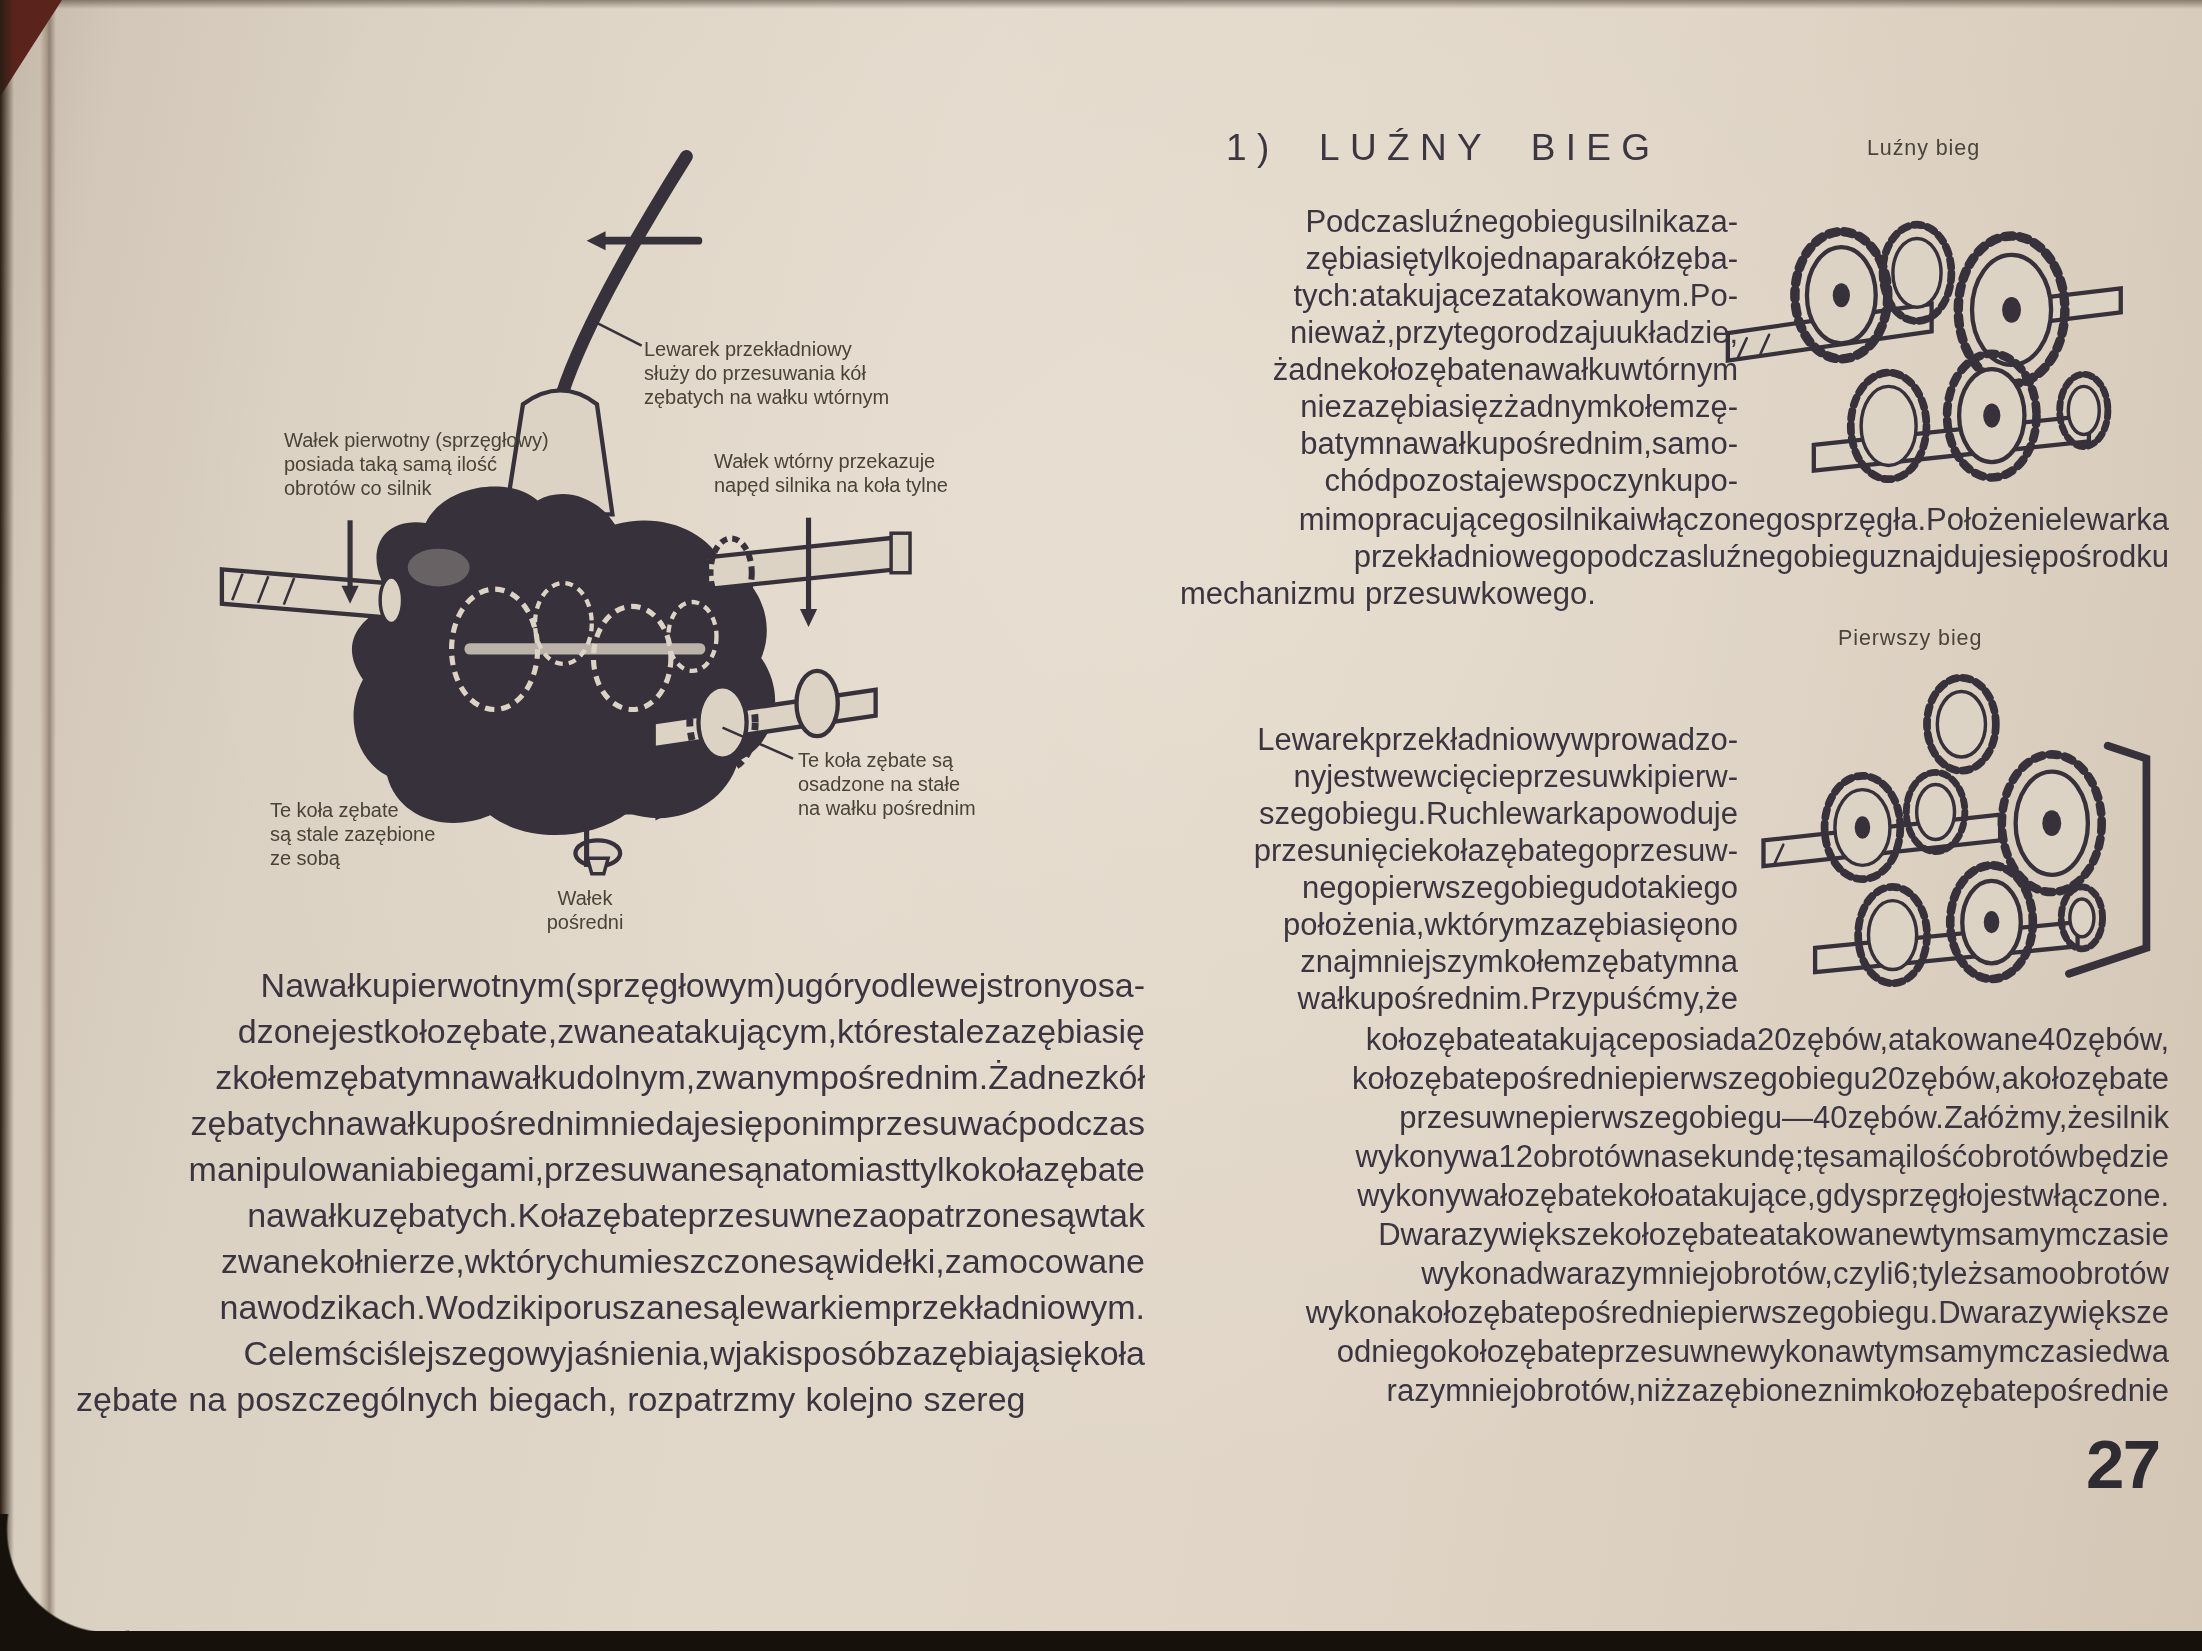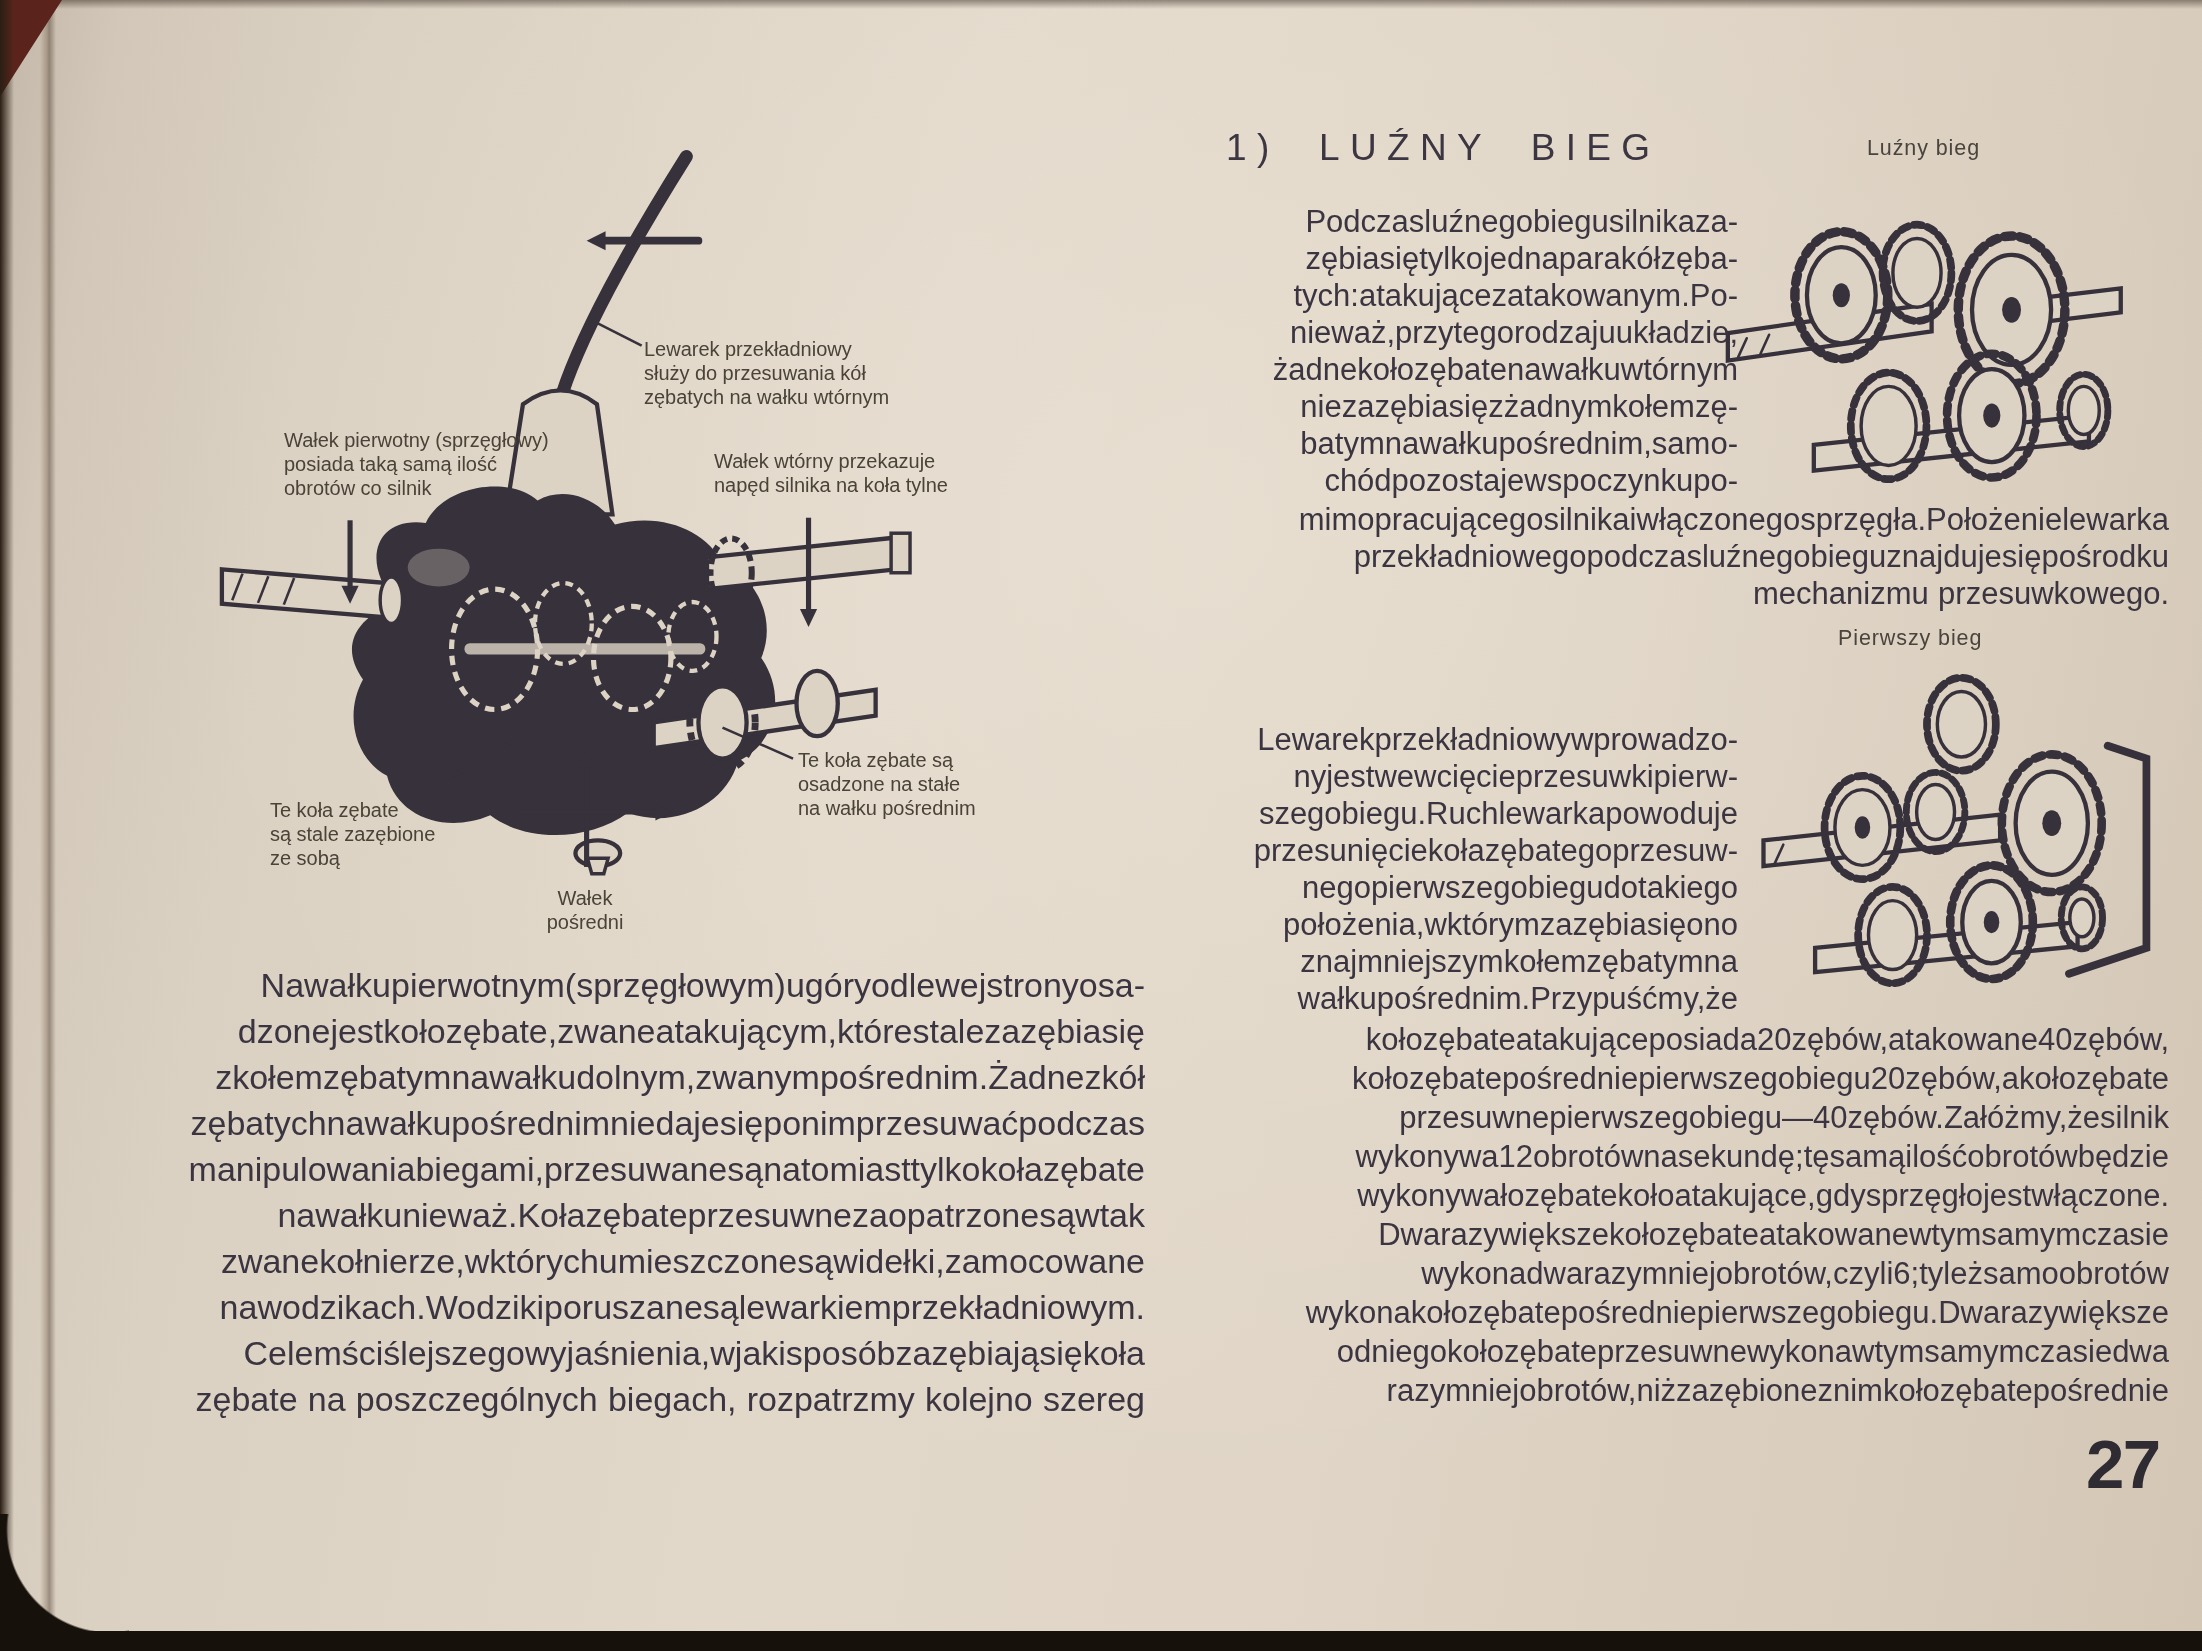--- a/index.html
+++ b/index.html
@@ -21,21 +21,21 @@
   .edge-top{position:absolute;left:0;top:0;right:0;height:8.6px;
     background:linear-gradient(rgba(40,28,18,.45),transparent);}
   .edge-bottom{position:absolute;left:0;right:0;bottom:0;height:20.6px;background:var(--shadow);}
   .corner-bl{position:absolute;left:0;bottom:0;width:129px;height:138px;
     background:radial-gradient(circle at 110px 15.5px,transparent 102px,var(--shadow) 104px);}
 
   .abs{position:absolute;}
   .tl{display:flex;}
   .tl span{white-space:pre;}
   .lines-just .tl{justify-content:flex-end;}
-  .lines-just.endpara .tl:last-child{justify-content:flex-end;gap:.30em;}
+  .lines-just.endpara .tl:last-child{justify-content:flex-start;gap:.30em;}
   .lines-left .tl{justify-content:flex-start;gap:.27em;}
   .lines-center .tl{justify-content:center;gap:.30em;}
 
   .title{left:110px;top:69px;width:843px;text-align:center;font-size:31px;line-height:45px;
     letter-spacing:2.6px;color:#3b3642;}
   .body-left{left:76px;top:962px;width:1069px;font-size:34px;line-height:46px;color:#3a3540;}
   .heading{font-size:37px;letter-spacing:10.3px;word-spacing:19px;color:#3b3642;white-space:nowrap;}
   .caption{font-size:21.5px;letter-spacing:0.9px;color:#4a443c;white-space:nowrap;}
   .body-right{font-size:31px;line-height:37px;color:#3a3540;}
   .fig-label{font-size:20px;line-height:24px;color:#4a4338;}
@@ -268,21 +268,21 @@
         <span>przesuwane</span>
         <span>są</span>
         <span>natomiast</span>
         <span>tylko</span>
         <span>koła</span>
         <span>zębate</span>
       </div>
       <div class="tl">
         <span>na</span>
         <span>wałku</span>
-        <span>nieważ.</span>
+        <span>zębatych.</span>
         <span>Koła</span>
         <span>zębate</span>
         <span>przesuwne</span>
         <span>zaopatrzone</span>
         <span>są</span>
         <span>w</span>
         <span>tak</span>
       </div>
       <div class="tl">
         <span>zwane</span>

